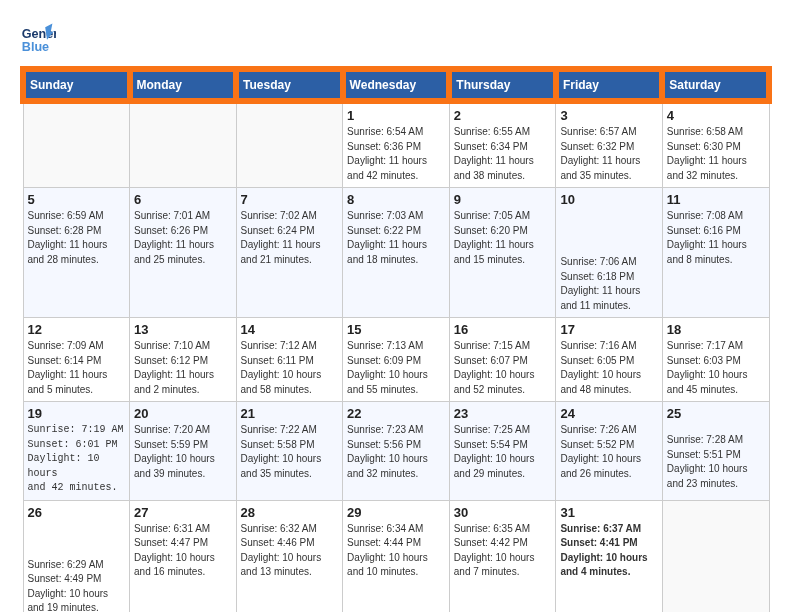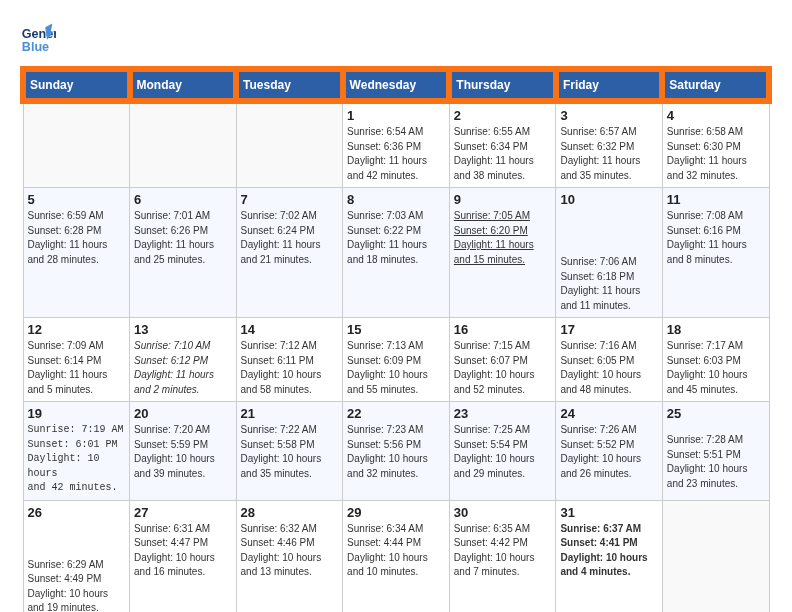--- a/index.html
+++ b/index.html
@@ -172,21 +172,21 @@
         </td>
         <td>
           <span class="day-num">8</span>
           <div class="day-info" style="white-space: pre-line;">Sunrise: 7:03 AM
 Sunset: 6:22 PM
 Daylight: 11 hours
 and 18 minutes.</div>
         </td>
         <td>
           <span class="day-num">9</span>
-          <div class="day-info" style="white-space: pre-line; text-decoration: underline;">Sunrise: 7:05 AM
+          <div class="day-info" style="white-space: pre-line;">Sunrise: 7:05 AM
 Sunset: 6:20 PM
 Daylight: 11 hours
 and 15 minutes.</div>
         </td>
         <td>
           <span class="day-num">10</span>
           <div class="day-info" style="white-space: pre-line; margin-top: 48px;">Sunrise: 7:06 AM
 Sunset: 6:18 PM
 Daylight: 11 hours
 and 11 minutes.</div>
@@ -202,21 +202,21 @@
       <tr>
         <td>
           <span class="day-num">12</span>
           <div class="day-info" style="white-space: pre-line;">Sunrise: 7:09 AM
 Sunset: 6:14 PM
 Daylight: 11 hours
 and 5 minutes.</div>
         </td>
         <td>
           <span class="day-num">13</span>
-          <div class="day-info" style="white-space: pre-line; font-style: italic;">Sunrise: 7:10 AM
+          <div class="day-info" style="white-space: pre-line;">Sunrise: 7:10 AM
 Sunset: 6:12 PM
 Daylight: 11 hours
 and 2 minutes.</div>
         </td>
         <td>
           <span class="day-num">14</span>
           <div class="day-info" style="white-space: pre-line;">Sunrise: 7:12 AM
 Sunset: 6:11 PM
 Daylight: 10 hours
 and 58 minutes.</div>

